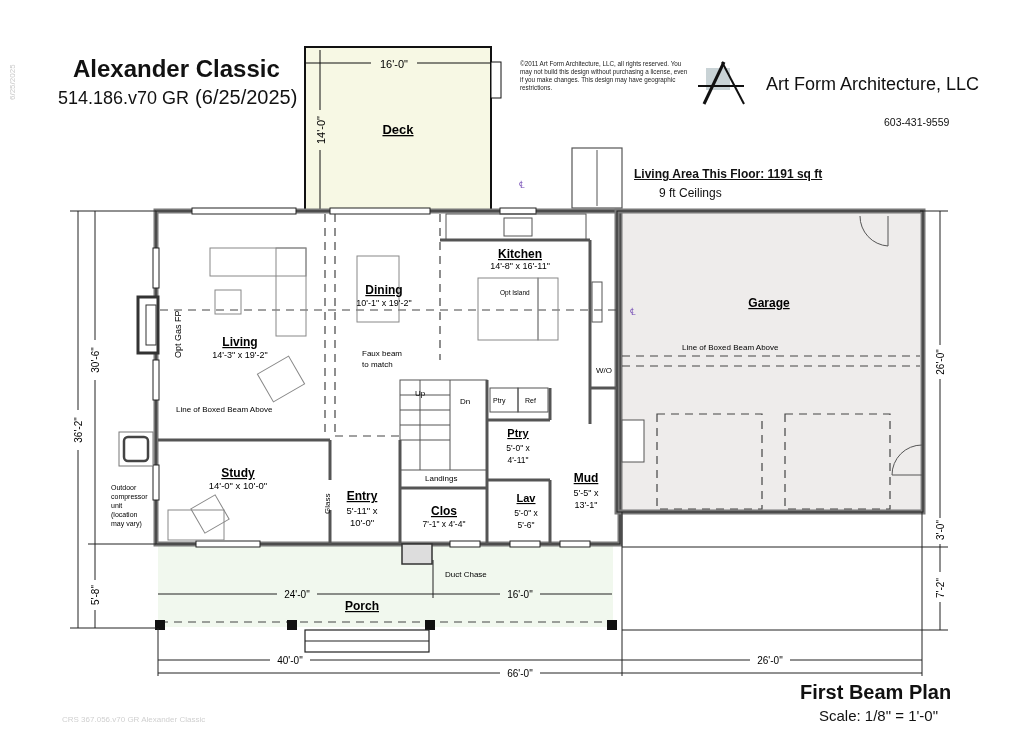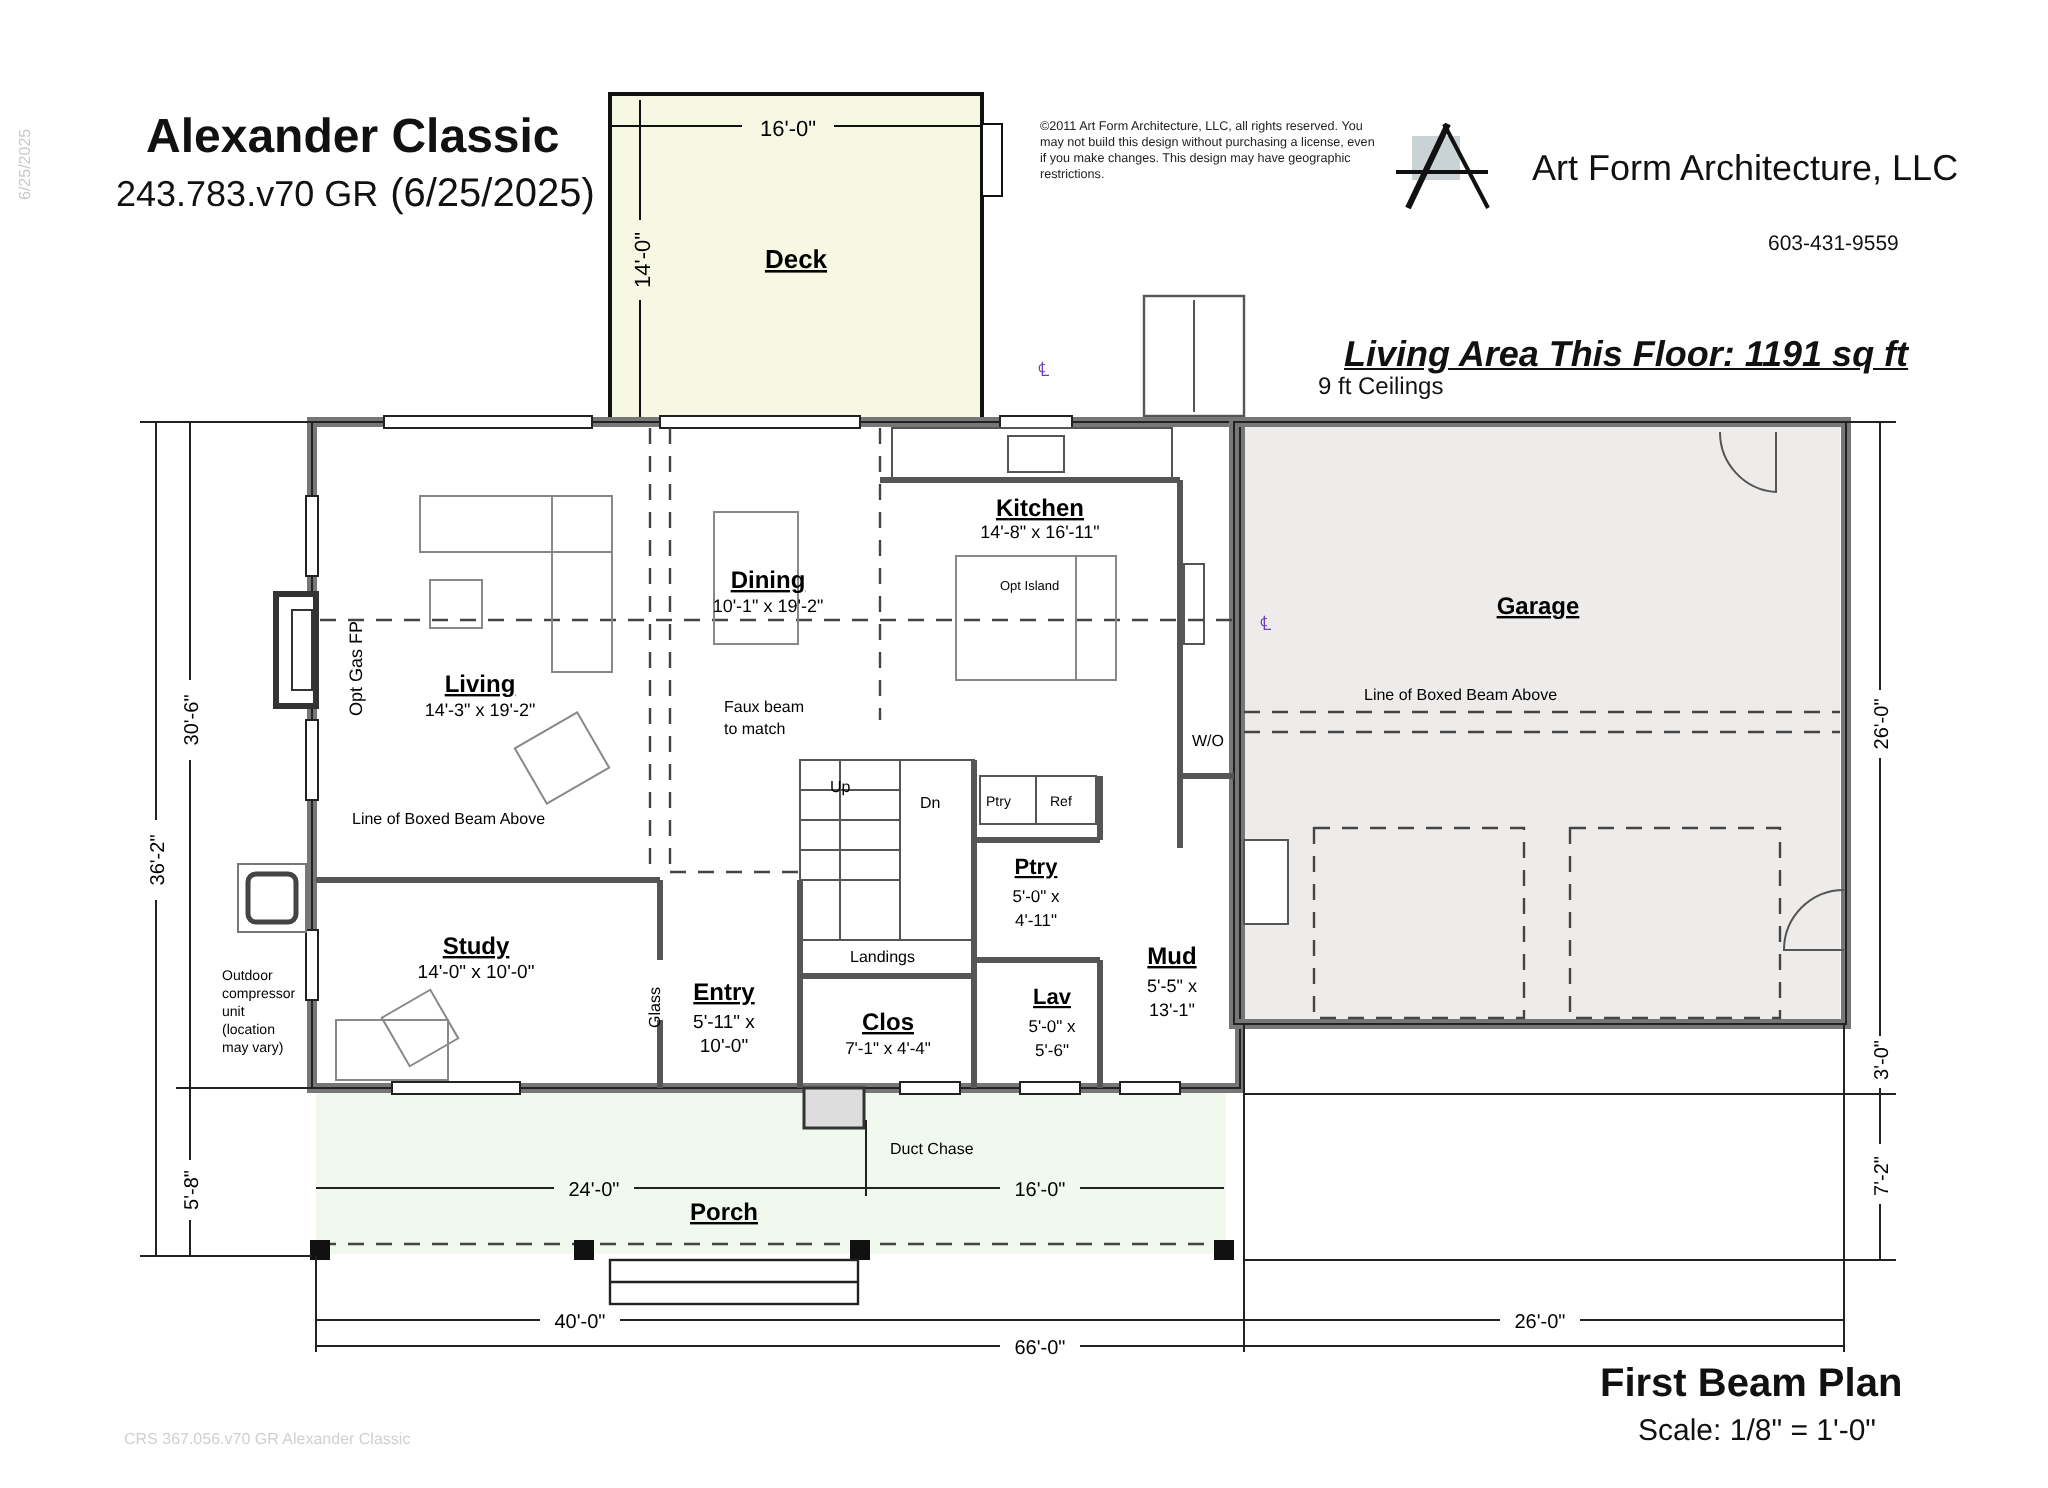--- a/index.html
+++ b/index.html
@@ -5,34 +5,34 @@
   html,body{margin:0;padding:0;background:#ffffff;}
   body{width:1024px;height:744px;position:relative;overflow:hidden;font-family:"Liberation Sans",sans-serif;color:#111;}
   .abs{position:absolute;}
   .title{left:73px;top:55px;font-size:24px;font-weight:bold;}
   .subtitle{left:58px;top:86px;font-size:18px;}
   .subtitle .date{font-size:20px;margin-left:6px;}
   .sidedate{left:8px;top:52px;font-size:8px;color:#c9c9c9;transform:rotate(-90deg);transform-origin:left top;top:100px;}
   .copyright{left:520px;top:60px;font-size:6.3px;line-height:8px;width:170px;color:#222;}
   .firm{left:766px;top:74px;font-size:18px;}
   .phone{left:884px;top:116px;font-size:10.5px;}
-  .livarea{left:672px;top:167px;font-size:18px;font-weight:bold;text-decoration:underline;font-style:italic;}
+  .livarea{left:634px;top:167px;font-size:12px;font-weight:bold;text-decoration:underline;}
   .ceil{left:659px;top:186px;font-size:12px;}
   .planname{left:800px;top:681px;font-size:20px;font-weight:bold;}
   .scale{left:819px;top:707px;font-size:15px;}
   .footer{left:62px;top:715px;font-size:8px;color:#d0d0d0;}
   svg text{font-family:"Liberation Sans",sans-serif;}
   .room{font-weight:bold;text-decoration:underline;}
 </style>
 </head>
 <body>
 
 <div class="abs title">Alexander Classic</div>
 <div class="abs subtitle">
-  <span>243.783.v70 GR</span><span class="date">(6/25/2025)</span>
+  <span>514.186.v70 GR</span><span class="date">(6/25/2025)</span>
 </div>
 <div class="abs sidedate">6/25/2025</div>
 
 <div class="abs copyright">©2011 Art Form Architecture, LLC, all rights reserved. You may not build this design without purchasing a license, even if you make changes. This design may have geographic restrictions.</div>
 <svg class="abs" style="left:698px;top:58px" width="52" height="50">
   <rect x="8" y="10" width="24" height="22" fill="#c9d3d6"></rect>
   <line x1="6" y1="46" x2="26" y2="4" stroke="#111" stroke-width="3"></line>
   <line x1="24" y1="4" x2="46" y2="46" stroke="#111" stroke-width="2"></line>
   <line x1="0" y1="28" x2="46" y2="28" stroke="#111" stroke-width="2"></line>
 </svg>

